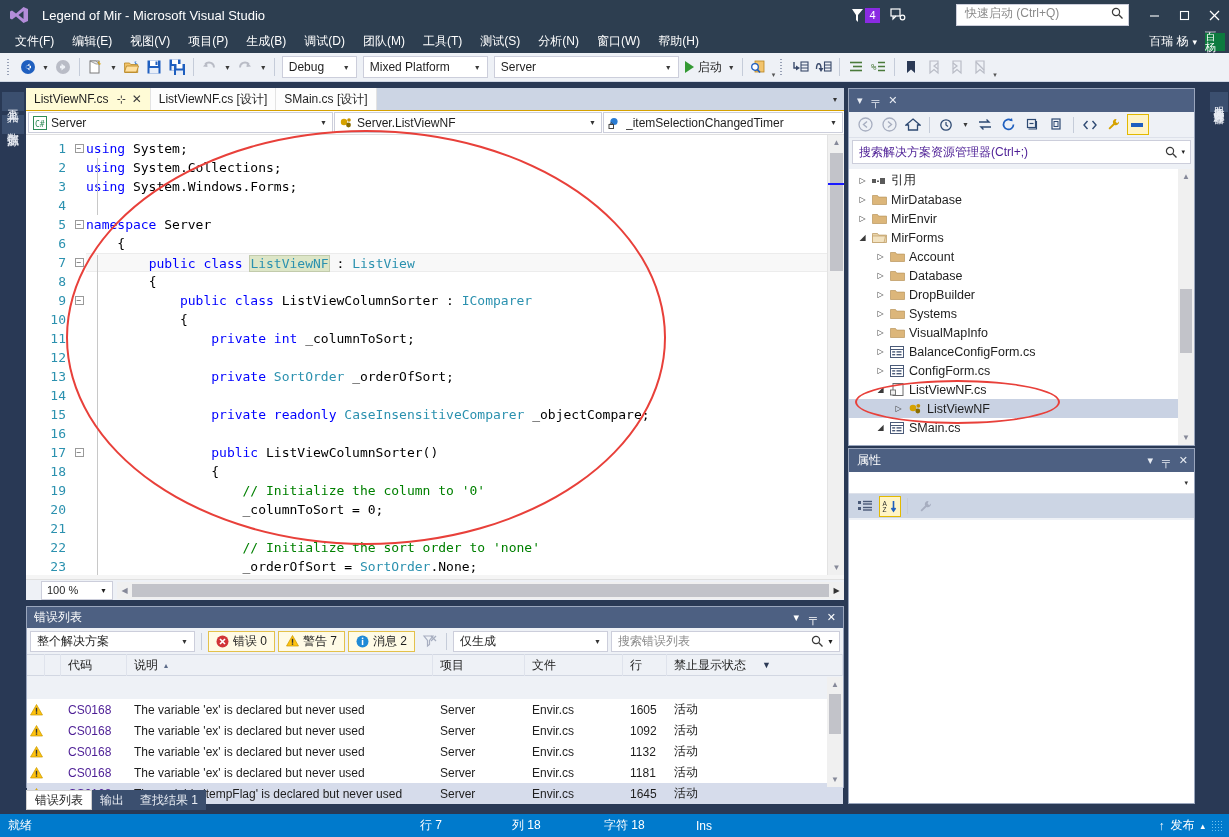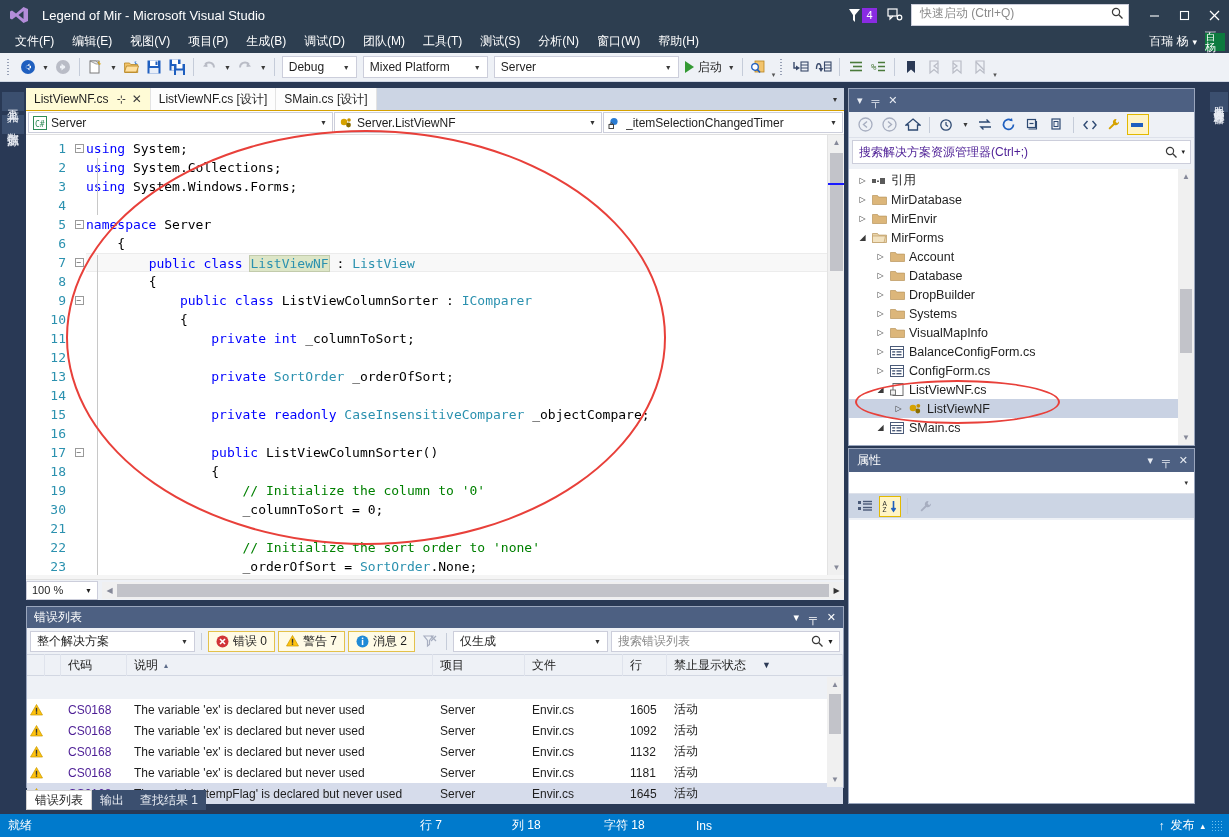--- a/index.html
+++ b/index.html
@@ -24,22 +24,22 @@
     color: #ffffff; font-size: 13px; margin-left: 12px; white-space: nowrap;
   }
   .title-right { position:absolute; right: 0; top: 0; height: 30px; display: flex; align-items: center; }
   .notif-flag { display:flex; align-items:center; margin-right: 6px; }
   .notif-badge {
     background: #8a2be2; color: #fff; font-size: 11px; line-height: 15px;
     padding: 0 4px; min-width: 15px; text-align:center; margin-left:1px;
   }
   .feedback-icon { width: 24px; height:22px; display:flex; align-items:center; justify-content:center; margin-right: 4px;}
   .quick-launch {
-    width: 218px; height: 22px; background: #fff; border: 1px solid #cccedb;
-    display: flex; align-items: center; padding: 0 4px 4px 8px;
+    width: 173px; height: 22px; background: #fff; border: 1px solid #cccedb;
+    display: flex; align-items: center; padding: 0 4px 4px 8px; margin-left: 42px;
   }
   .quick-launch span { color: #8a8a8a; font-size: 12px; flex: 1; }
   .win-btns { display: flex; margin-left: 10px; }
   .win-btn { width: 30px; height: 30px; display:flex; align-items:center; justify-content:center; color:#fff; }
 
   
   .menubar {
     position: absolute; top: 30px; left: 0; width: 1229px; height: 23px;
     background: #2d3e50; display: flex; align-items: center; padding-left: 6px;
   }
@@ -169,21 +169,21 @@
   .vscroll .updn { width:17px;height:15px;display:flex;align-items:center;justify-content:center;color:#868999;font-size:8px;}
   .vscroll .thumb { position:absolute; top:18px; left:2px; width:13px; height:118px; background:#c2c3c9; }
   .vscroll .mark { position:absolute; top:48px; left:0; width:17px; height:2px; background:#1a1aff; }
 
   .hscroll-row {
     position:absolute; bottom:0; left:0; width: 818px; height: 21px; background:#eef1f6;
     display:flex; align-items:center; border-top:1px solid #e0e0e0;
   }
   .zoombox {
     width: 72px; height: 19px; background:#fff; border:1px solid #cccedb; display:flex;
-    align-items:center; padding-left:5px; font-size:11px; margin-left:0;
+    align-items:center; padding-left:5px; font-size:11px; margin-left:15px;
   }
   .zoombox .arw{ margin-left:auto; font-size:7px; padding:0 5px;}
   .hbar { flex:1; height:17px; background:#f0f0f0; margin-left:4px; display:flex; align-items:center;}
   .hbar .lft{ width:15px; text-align:center; color:#868999; font-size:8px;}
   .hbar .track { flex:1; height:13px; background:#c2c3c9; }
   .hbar .rgt{ width:15px; text-align:center; color:#333; font-size:8px;}
 
   
   .solexp {
     position:absolute; top:88px; left:848px; width: 347px; height: 358px;
@@ -594,21 +594,21 @@
           <div>10</div>
           <div>11</div>
           <div>12</div>
           <div>13</div>
           <div>14</div>
           <div>15</div>
           <div>16</div>
           <div>17</div>
           <div>18</div>
           <div>19</div>
-          <div>30</div>
+          <div>20</div>
           <div>21</div>
           <div>22</div>
           <div>23</div>
         </div>
       <div class="glyph-margin" id="glyphs">
           <div style="height:19px;display:flex;align-items:center;justify-content:center;">
             <span class="fold-box">−</span>
           </div>
           <div style="height:19px;"></div>
           <div style="height:19px;"></div>

